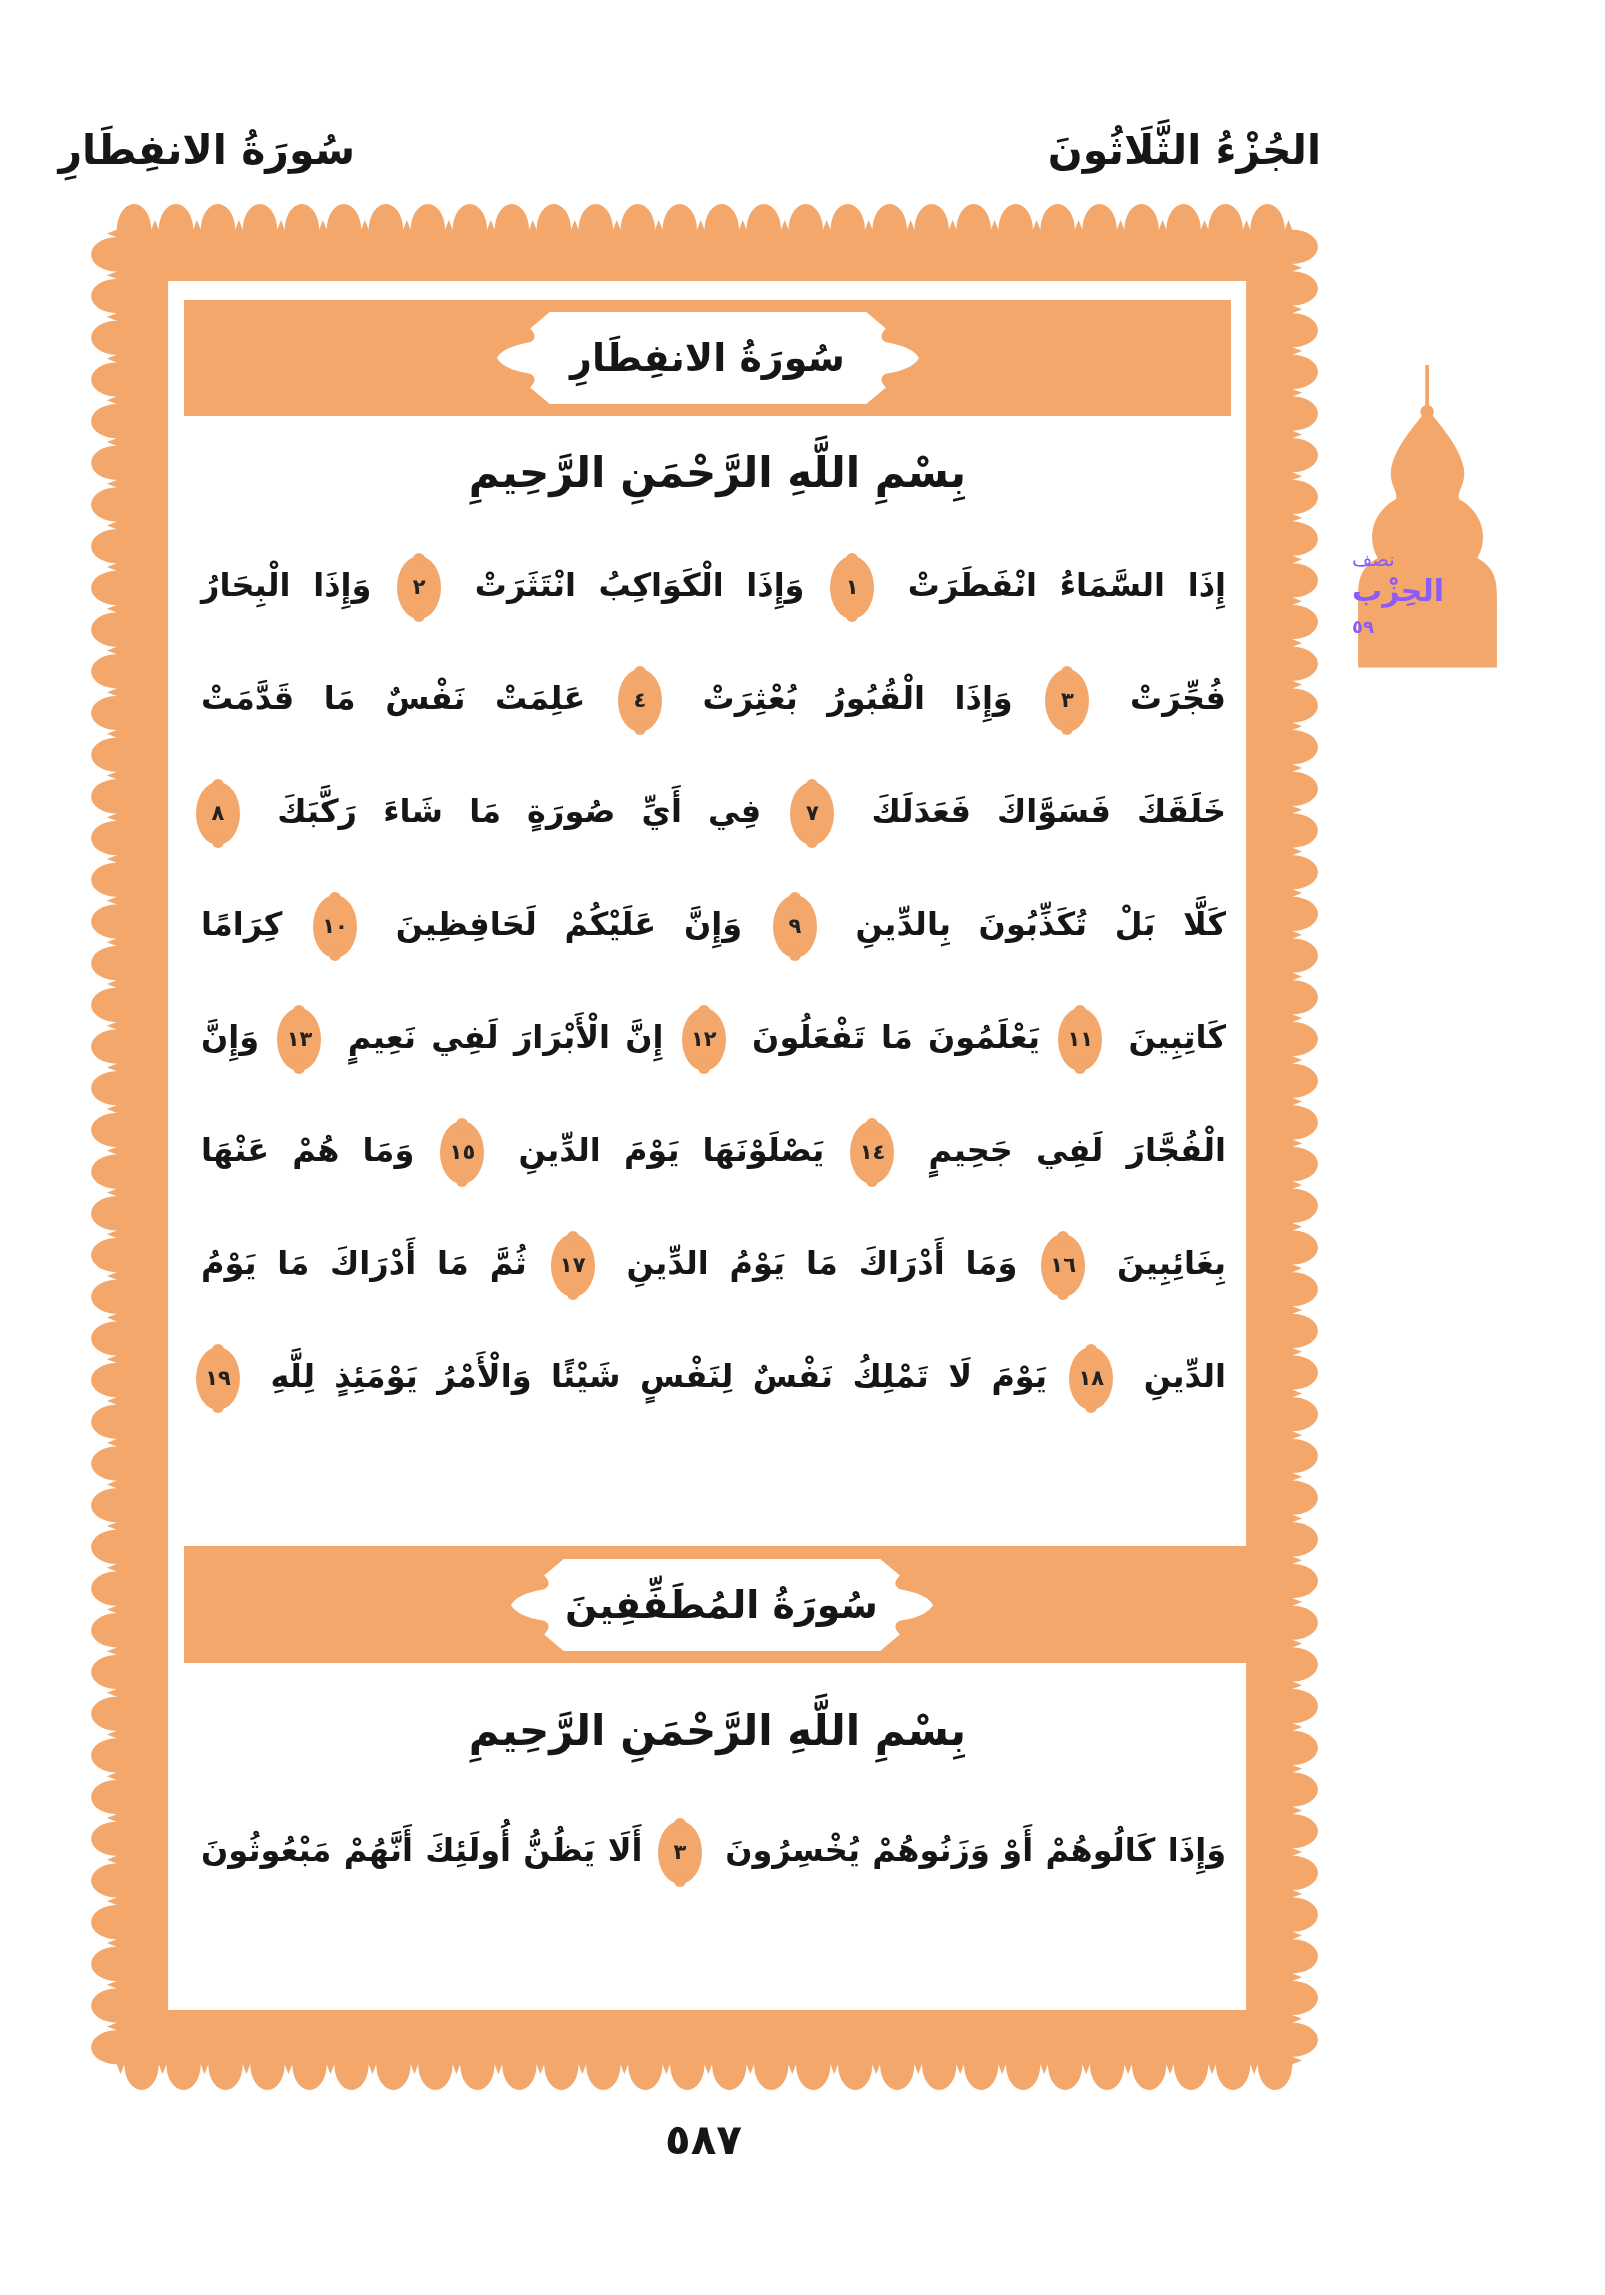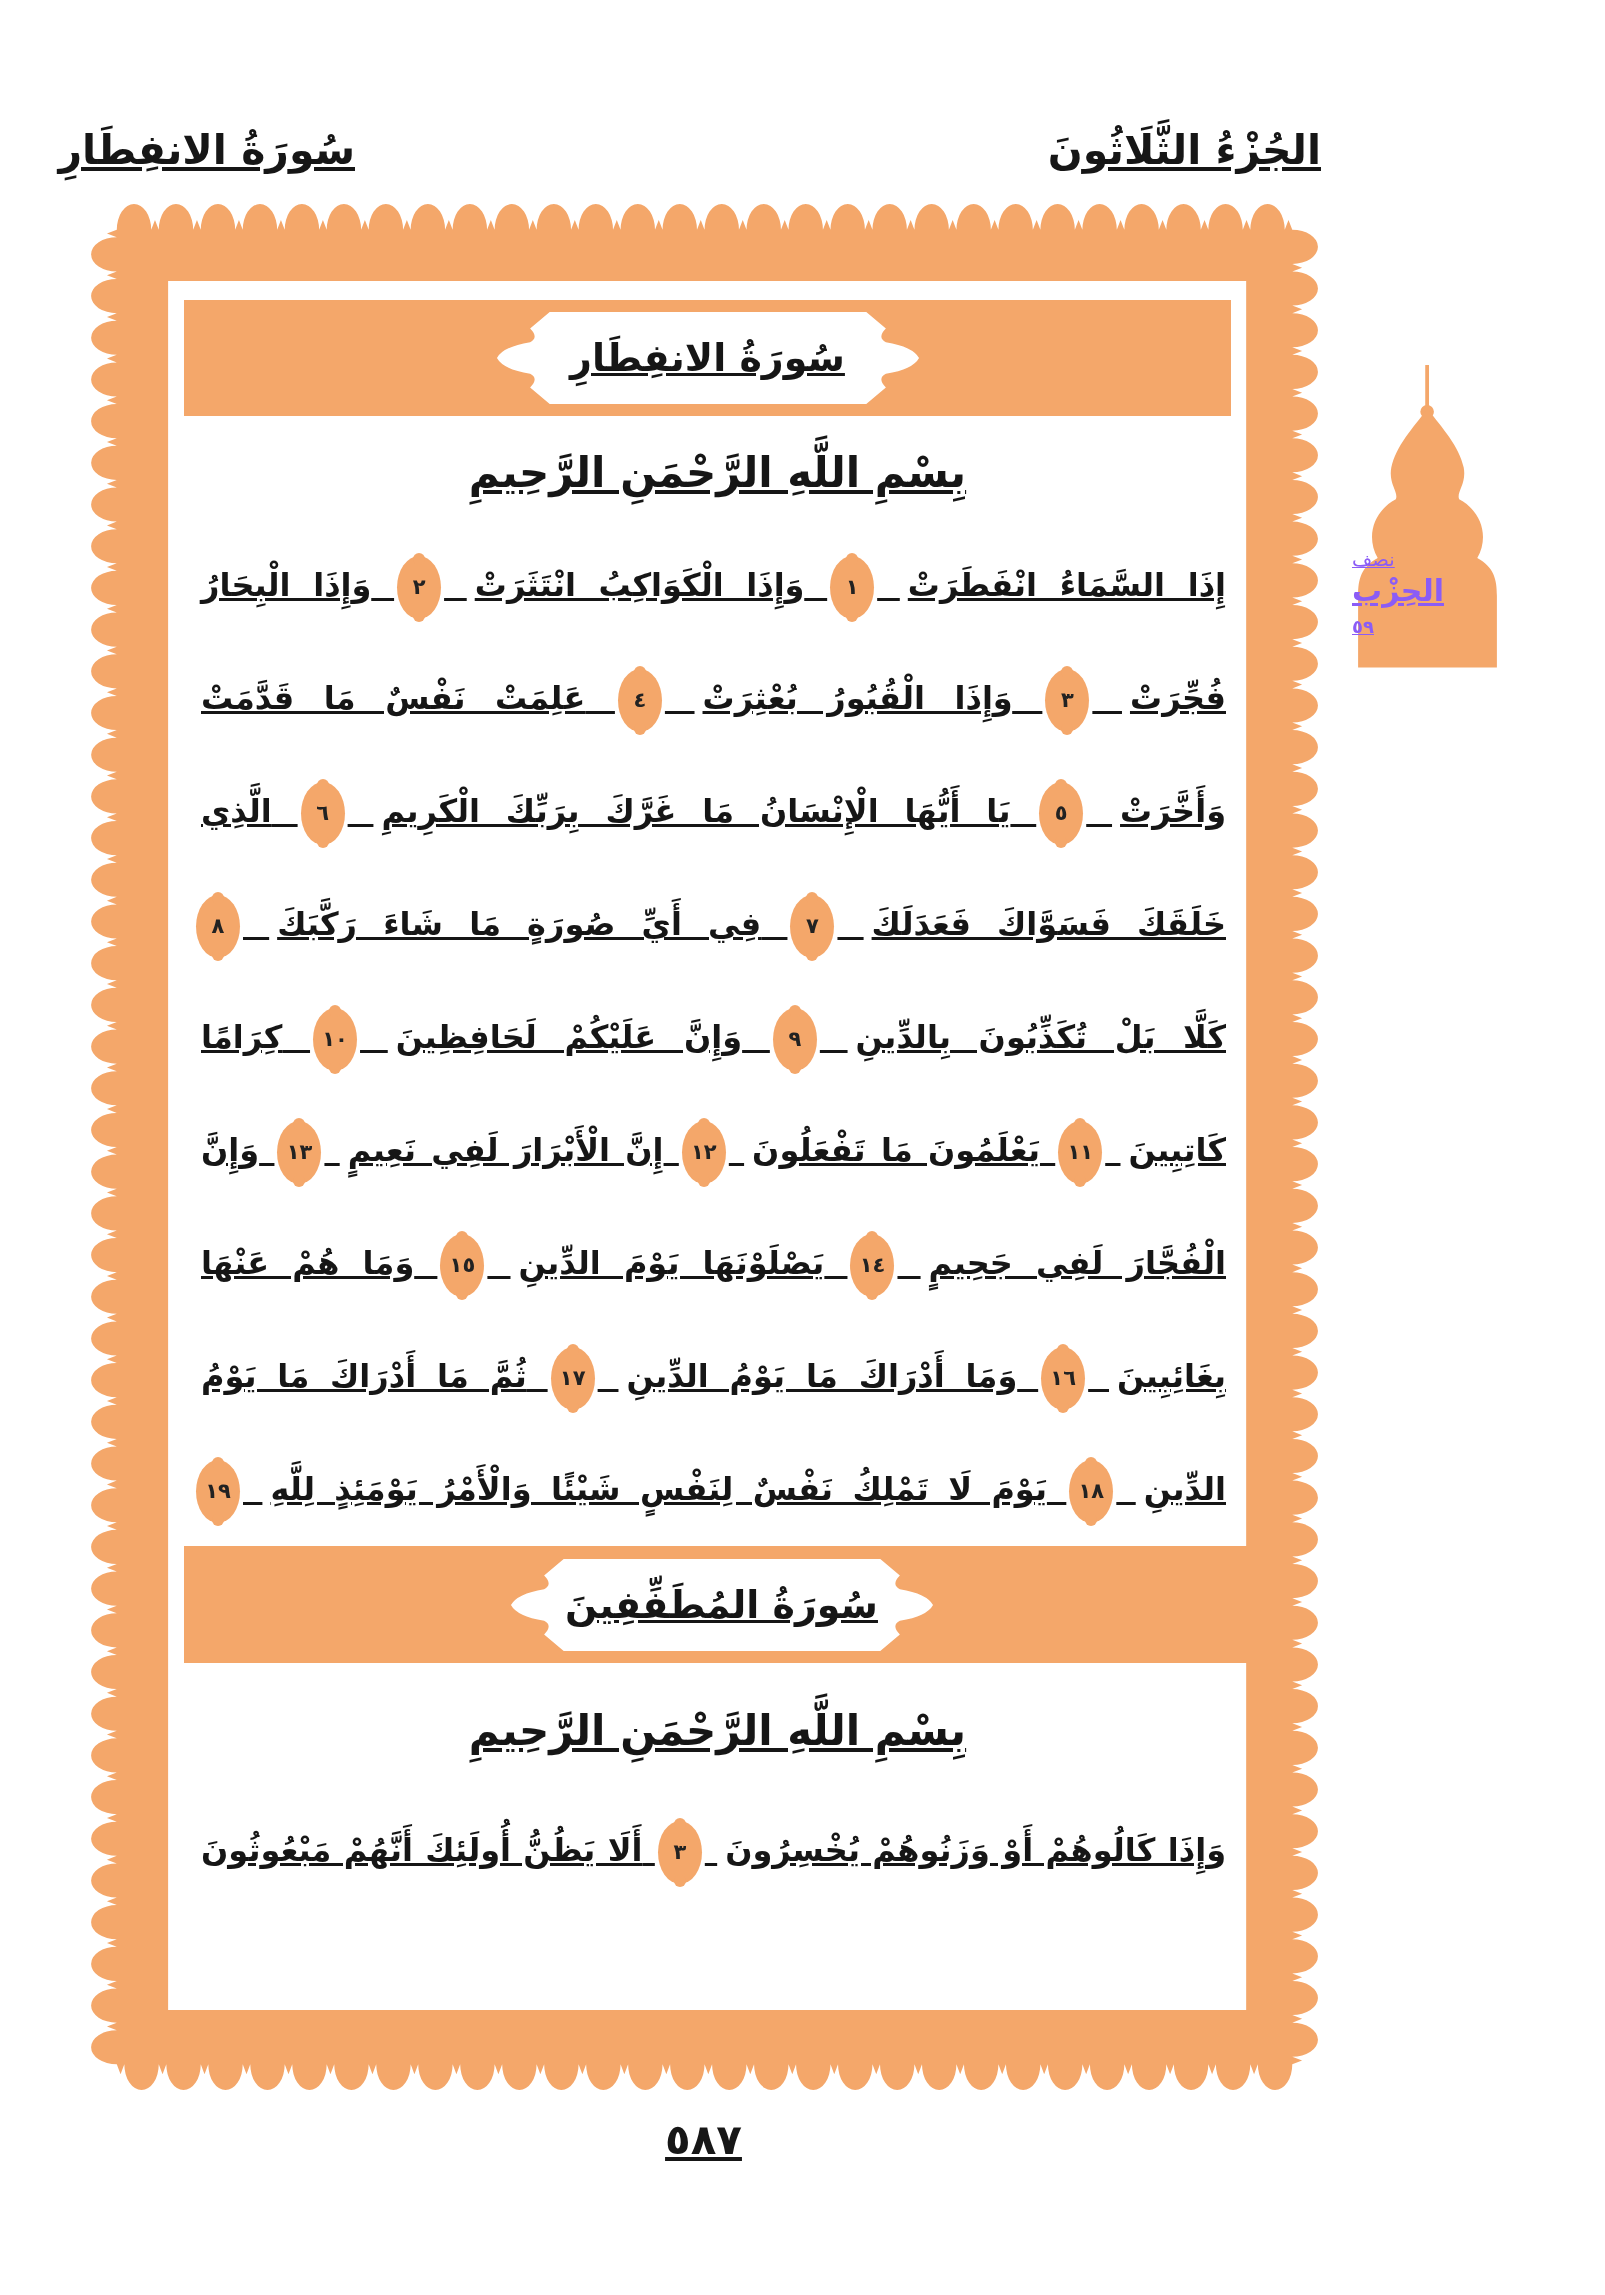--- a/index.html
+++ b/index.html
@@ -2,21 +2,21 @@
 <html lang="ar" style="--accent: #f4a76a; --ink: #161616;font-size:12px"><head>
 <meta charset="utf-8">
 <style>
   :root { --accent:#f4a76a; --ink:#161616; }
   html,body { margin:0; padding:0; }
   body {
     width:1605px; height:2295px; position:relative; background:#ffffff;
     font-family:"DejaVu Sans", sans-serif; color:var(--ink); overflow:hidden;
   }
   .abs { position:absolute; }
-  .rtl { direction:rtl; unicode-bidi:isolate;text-decoration:underline; }
+  .rtl { direction:rtl; unicode-bidi:isolate; }
 
   
   .corner-title {
     font-size:41px; font-weight:bold; text-align:center;
     line-height:83px; height:83px; white-space:nowrap;
   }
 
   
   #frame-svg { left:79px; top:192px; }
   .accent-fill { fill:var(--accent); }
@@ -109,21 +109,20 @@
     <path fill="#ffffff" d="M110,6 H530 L556,28 Q544,40 556,46 Q592,52 600,67 Q592,82 556,88 Q544,94 556,106 L530,128 H110 L84,106 Q96,94 84,88 Q48,82 40,67 Q48,52 84,46 Q96,40 84,28 Z"></path>
   </svg>
   <div class="banner-title rtl">سُورَةُ الانفِطَارِ</div>
 </div>
 
 <div class="abs bismillah rtl" style="top:420px;">بِسْمِ اللَّهِ الرَّحْمَنِ الرَّحِيمِ</div>
 
 <div id="verses-1" class="abs verses rtl" style="top:529px;">
     <div class="verse-line"><span class="vtext">إِذَا السَّمَاءُ انْفَطَرَتْ</span> <span class="vmark">١</span> <span class="vtext">وَإِذَا الْكَوَاكِبُ انْتَثَرَتْ</span> <span class="vmark">٢</span> <span class="vtext">وَإِذَا الْبِحَارُ</span></div>
     <div class="verse-line"><span class="vtext">فُجِّرَتْ</span> <span class="vmark">٣</span> <span class="vtext">وَإِذَا الْقُبُورُ بُعْثِرَتْ</span> <span class="vmark">٤</span> <span class="vtext">عَلِمَتْ نَفْسٌ مَا قَدَّمَتْ</span></div>
-    <div class="verse-line"><span class="vtext">وَأَخَّرَتْ</span> <span class="vmark">٥</span> <span class="vtext">يَا أَيُّهَا الْإِنْسَانُ مَا غَرَّكَ بِرَبِّكَ الْكَرِيمِ</span> <span class="vmark">٦</span> <span class="vtext">الَّذِي</span></div>
     <div class="verse-line"><span class="vtext">خَلَقَكَ فَسَوَّاكَ فَعَدَلَكَ</span> <span class="vmark">٧</span> <span class="vtext">فِي أَيِّ صُورَةٍ مَا شَاءَ رَكَّبَكَ</span> <span class="vmark">٨</span></div>
     <div class="verse-line"><span class="vtext">كَلَّا بَلْ تُكَذِّبُونَ بِالدِّينِ</span> <span class="vmark">٩</span> <span class="vtext">وَإِنَّ عَلَيْكُمْ لَحَافِظِينَ</span> <span class="vmark">١٠</span> <span class="vtext">كِرَامًا</span></div>
     <div class="verse-line"><span class="vtext">كَاتِبِينَ</span> <span class="vmark">١١</span> <span class="vtext">يَعْلَمُونَ مَا تَفْعَلُونَ</span> <span class="vmark">١٢</span> <span class="vtext">إِنَّ الْأَبْرَارَ لَفِي نَعِيمٍ</span> <span class="vmark">١٣</span> <span class="vtext">وَإِنَّ</span></div>
     <div class="verse-line"><span class="vtext">الْفُجَّارَ لَفِي جَحِيمٍ</span> <span class="vmark">١٤</span> <span class="vtext">يَصْلَوْنَهَا يَوْمَ الدِّينِ</span> <span class="vmark">١٥</span> <span class="vtext">وَمَا هُمْ عَنْهَا</span></div>
     <div class="verse-line"><span class="vtext">بِغَائِبِينَ</span> <span class="vmark">١٦</span> <span class="vtext">وَمَا أَدْرَاكَ مَا يَوْمُ الدِّينِ</span> <span class="vmark">١٧</span> <span class="vtext">ثُمَّ مَا أَدْرَاكَ مَا يَوْمُ</span></div>
     <div class="verse-line"><span class="vtext">الدِّينِ</span> <span class="vmark">١٨</span> <span class="vtext">يَوْمَ لَا تَمْلِكُ نَفْسٌ لِنَفْسٍ شَيْئًا وَالْأَمْرُ يَوْمَئِذٍ لِلَّهِ</span> <span class="vmark">١٩</span></div>
   </div>
 
 <div class="abs surah-banner" style="top:1546px; height:117px;padding-left:28px;">
   <svg class="cartouche-svg" width="483" height="101" viewBox="0 0 640 134">

